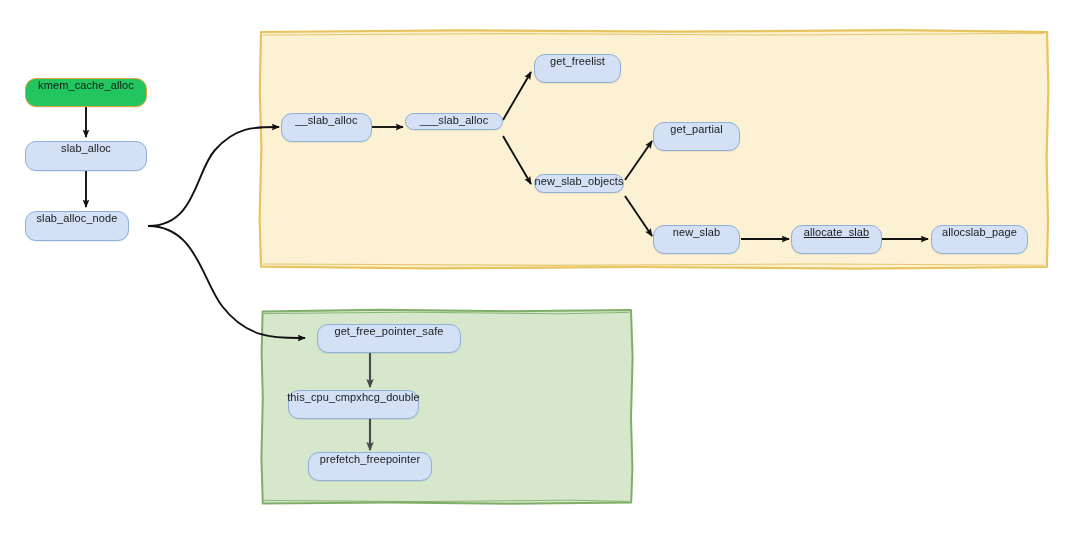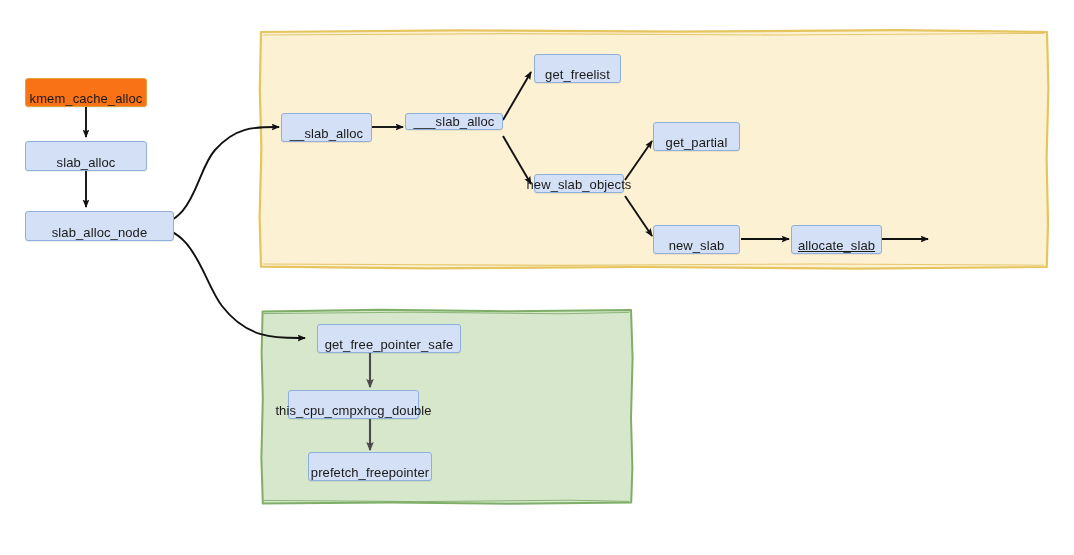--- a/index.html
+++ b/index.html
@@ -27,35 +27,35 @@
     top: 0; left: 0;
     width: 100%;
     height: 100%;
     overflow: visible;
   }
   
   .node {
     position: absolute;
     box-sizing: border-box;
     display: flex;
-    align-items: flex-end;
+    align-items: flex-start;
     justify-content: center;
     white-space: nowrap;
-    font-size: 13px;
+    font-size: 11px;
     color: #1a1a1a;
-    border-radius: 3px;
+    border-radius: 11px;
     letter-spacing: 0.1px;
   }
   .node.blue {
     background: #d3e0f5;
     border: 1.4px solid #8fb0da;
     box-shadow: 0 1px 1px rgba(0,0,0,0.07);
   }
   .node.orange {
-    background: #f97316;
+    background: #22c55e;
     border: 1.6px solid #e3a33a;
     box-shadow: 0 1px 1px rgba(0,0,0,0.07);
   }
   .node .lbl { pointer-events: none; }
   
   .node.overflow .lbl {
     position: absolute;
     left: 50%;
     transform: translateX(-50%);
   }
@@ -130,21 +130,21 @@
   </svg>
 
   <div class="node orange" style="left:25px; top:78px; width:122px; height:29px;">
     <span class="lbl">kmem_cache_alloc</span>
   </div>
 
   <div class="node blue" style="left:25px; top:141px; width:122px; height:30px;">
     <span class="lbl">slab_alloc</span>
   </div>
 
-  <div class="node blue" style="left:25px; top:211px; width:149px; height:30px;">
+  <div class="node blue" style="left:25px; top:211px; width:104px; height:30px;">
     <span class="lbl">slab_alloc_node</span>
   </div>
 
   <div class="node blue" style="left:281px; top:113px; width:91px; height:29px;">
     <span class="lbl">__slab_alloc</span>
   </div>
 
   <div class="node blue" style="left:405px; top:113px; width:98px; height:17px;">
     <span class="lbl">___slab_alloc</span>
   </div>
@@ -162,20 +162,23 @@
   </div>
 
   <div class="node blue" style="left:653px; top:225px; width:87px; height:29px;">
     <span class="lbl">new_slab</span>
   </div>
 
   <div class="node blue" style="left:791px; top:225px; width:91px; height:29px;text-decoration:underline;">
     <span class="lbl">allocate_slab</span>
   </div>
 
+  <div class="node blue" style="left:931px; top:225px; width:97px; height:29px;">
+    <span class="lbl">allocslab_page</span>
+  </div>
 
   <div class="node blue" style="left:307px; top:324px; width:144px; height:29px;margin-left:10px;">
     <span class="lbl">get_free_pointer_safe</span>
   </div>
 
   <div class="node blue" style="left:288px; top:390px; width:131px; height:29px;">
     <span class="lbl">this_cpu_cmpxhcg_double</span>
   </div>
 
   <div class="node blue" style="left:308px; top:452px; width:124px; height:29px;">

